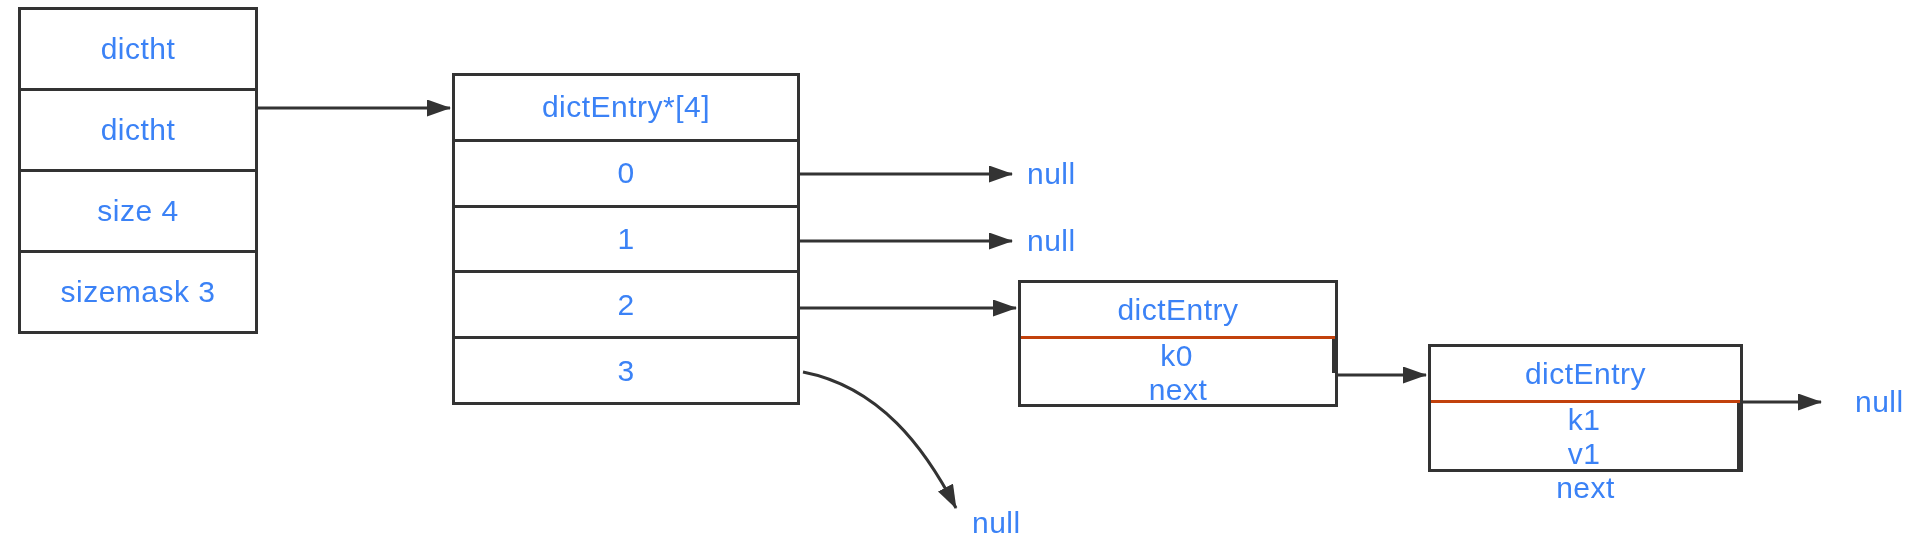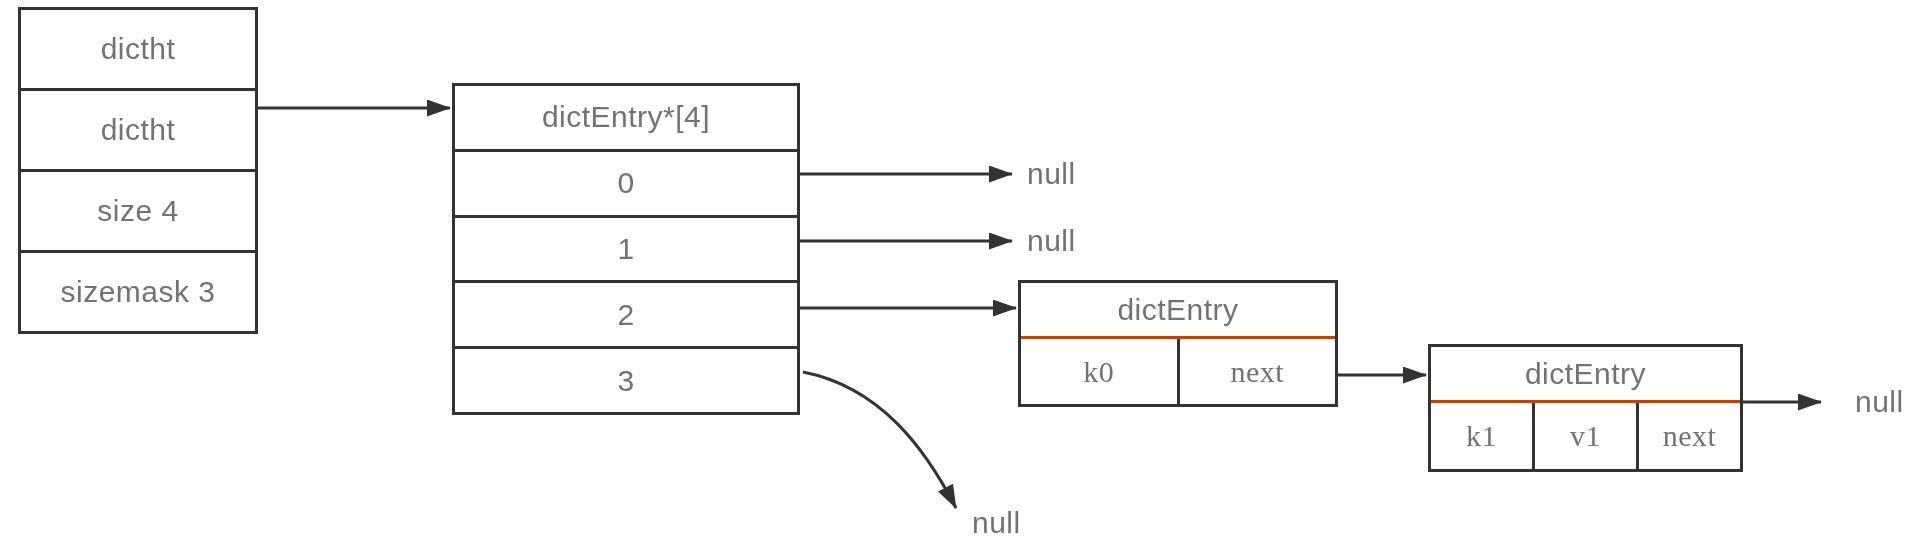--- a/index.html
+++ b/index.html
@@ -6,21 +6,21 @@
     margin: 0;
     padding: 0;
     background: #ffffff;
   }
   .canvas {
     position: relative;
     width: 1928px;
     height: 550px;
     background: #ffffff;
     font-family: "Liberation Sans", sans-serif;
-    color: #737373;
+    color: #3b82f6;
     overflow: hidden;
   }
   .box {
     position: absolute;
     box-sizing: border-box;
     background: #ffffff;
     border: 3px solid #333333;
     display: flex;
     flex-direction: column;
   }
@@ -41,22 +41,21 @@
     display: flex;
     align-items: center;
     justify-content: center;
     border-bottom: 3px solid #c2410c;
     font-size: 30px;
     letter-spacing: 0.5px;
   }
   .entry-body {
     flex: 1;
     display: flex;
-    flex-direction: row;
-    font-family: Liberation Serif, serif;
+    flex-direction: column;
   }
   .entry-cell {
     flex: 1;
     display: flex;
     align-items: center;
     justify-content: center;
     border-right: 3px solid #333333;
     font-size: 30px;
     letter-spacing: 0.5px;
   }
@@ -64,21 +63,21 @@
     border-right: none;
   }
   .null-label {
     position: absolute;
     font-size: 30px;
     line-height: 36px;
     letter-spacing: 0.5px;
     white-space: nowrap;
   }
   #dictht-box   { left: 18px;   top: 7px;   width: 240px; height: 327px; }
-  #bucket-box   { left: 452px;  top: 83px;  width: 348px; height: 332px; }
+  #bucket-box   { left: 452px;  top: 73px;  width: 348px; height: 332px; }
   #entry-box-0  { left: 1018px; top: 280px; width: 320px; height: 127px; }
   #entry-box-1  { left: 1428px; top: 344px; width: 315px; height: 128px; }
   #null-slot0   { left: 1027px; top: 156px; }
   #null-slot1   { left: 1027px; top: 223px; }
   #null-slot3   { left: 972px;  top: 505px; }
   #null-entry1  { left: 1855px; top: 384px; }
   svg.arrows {
     position: absolute;
     left: 0;
     top: 0;

